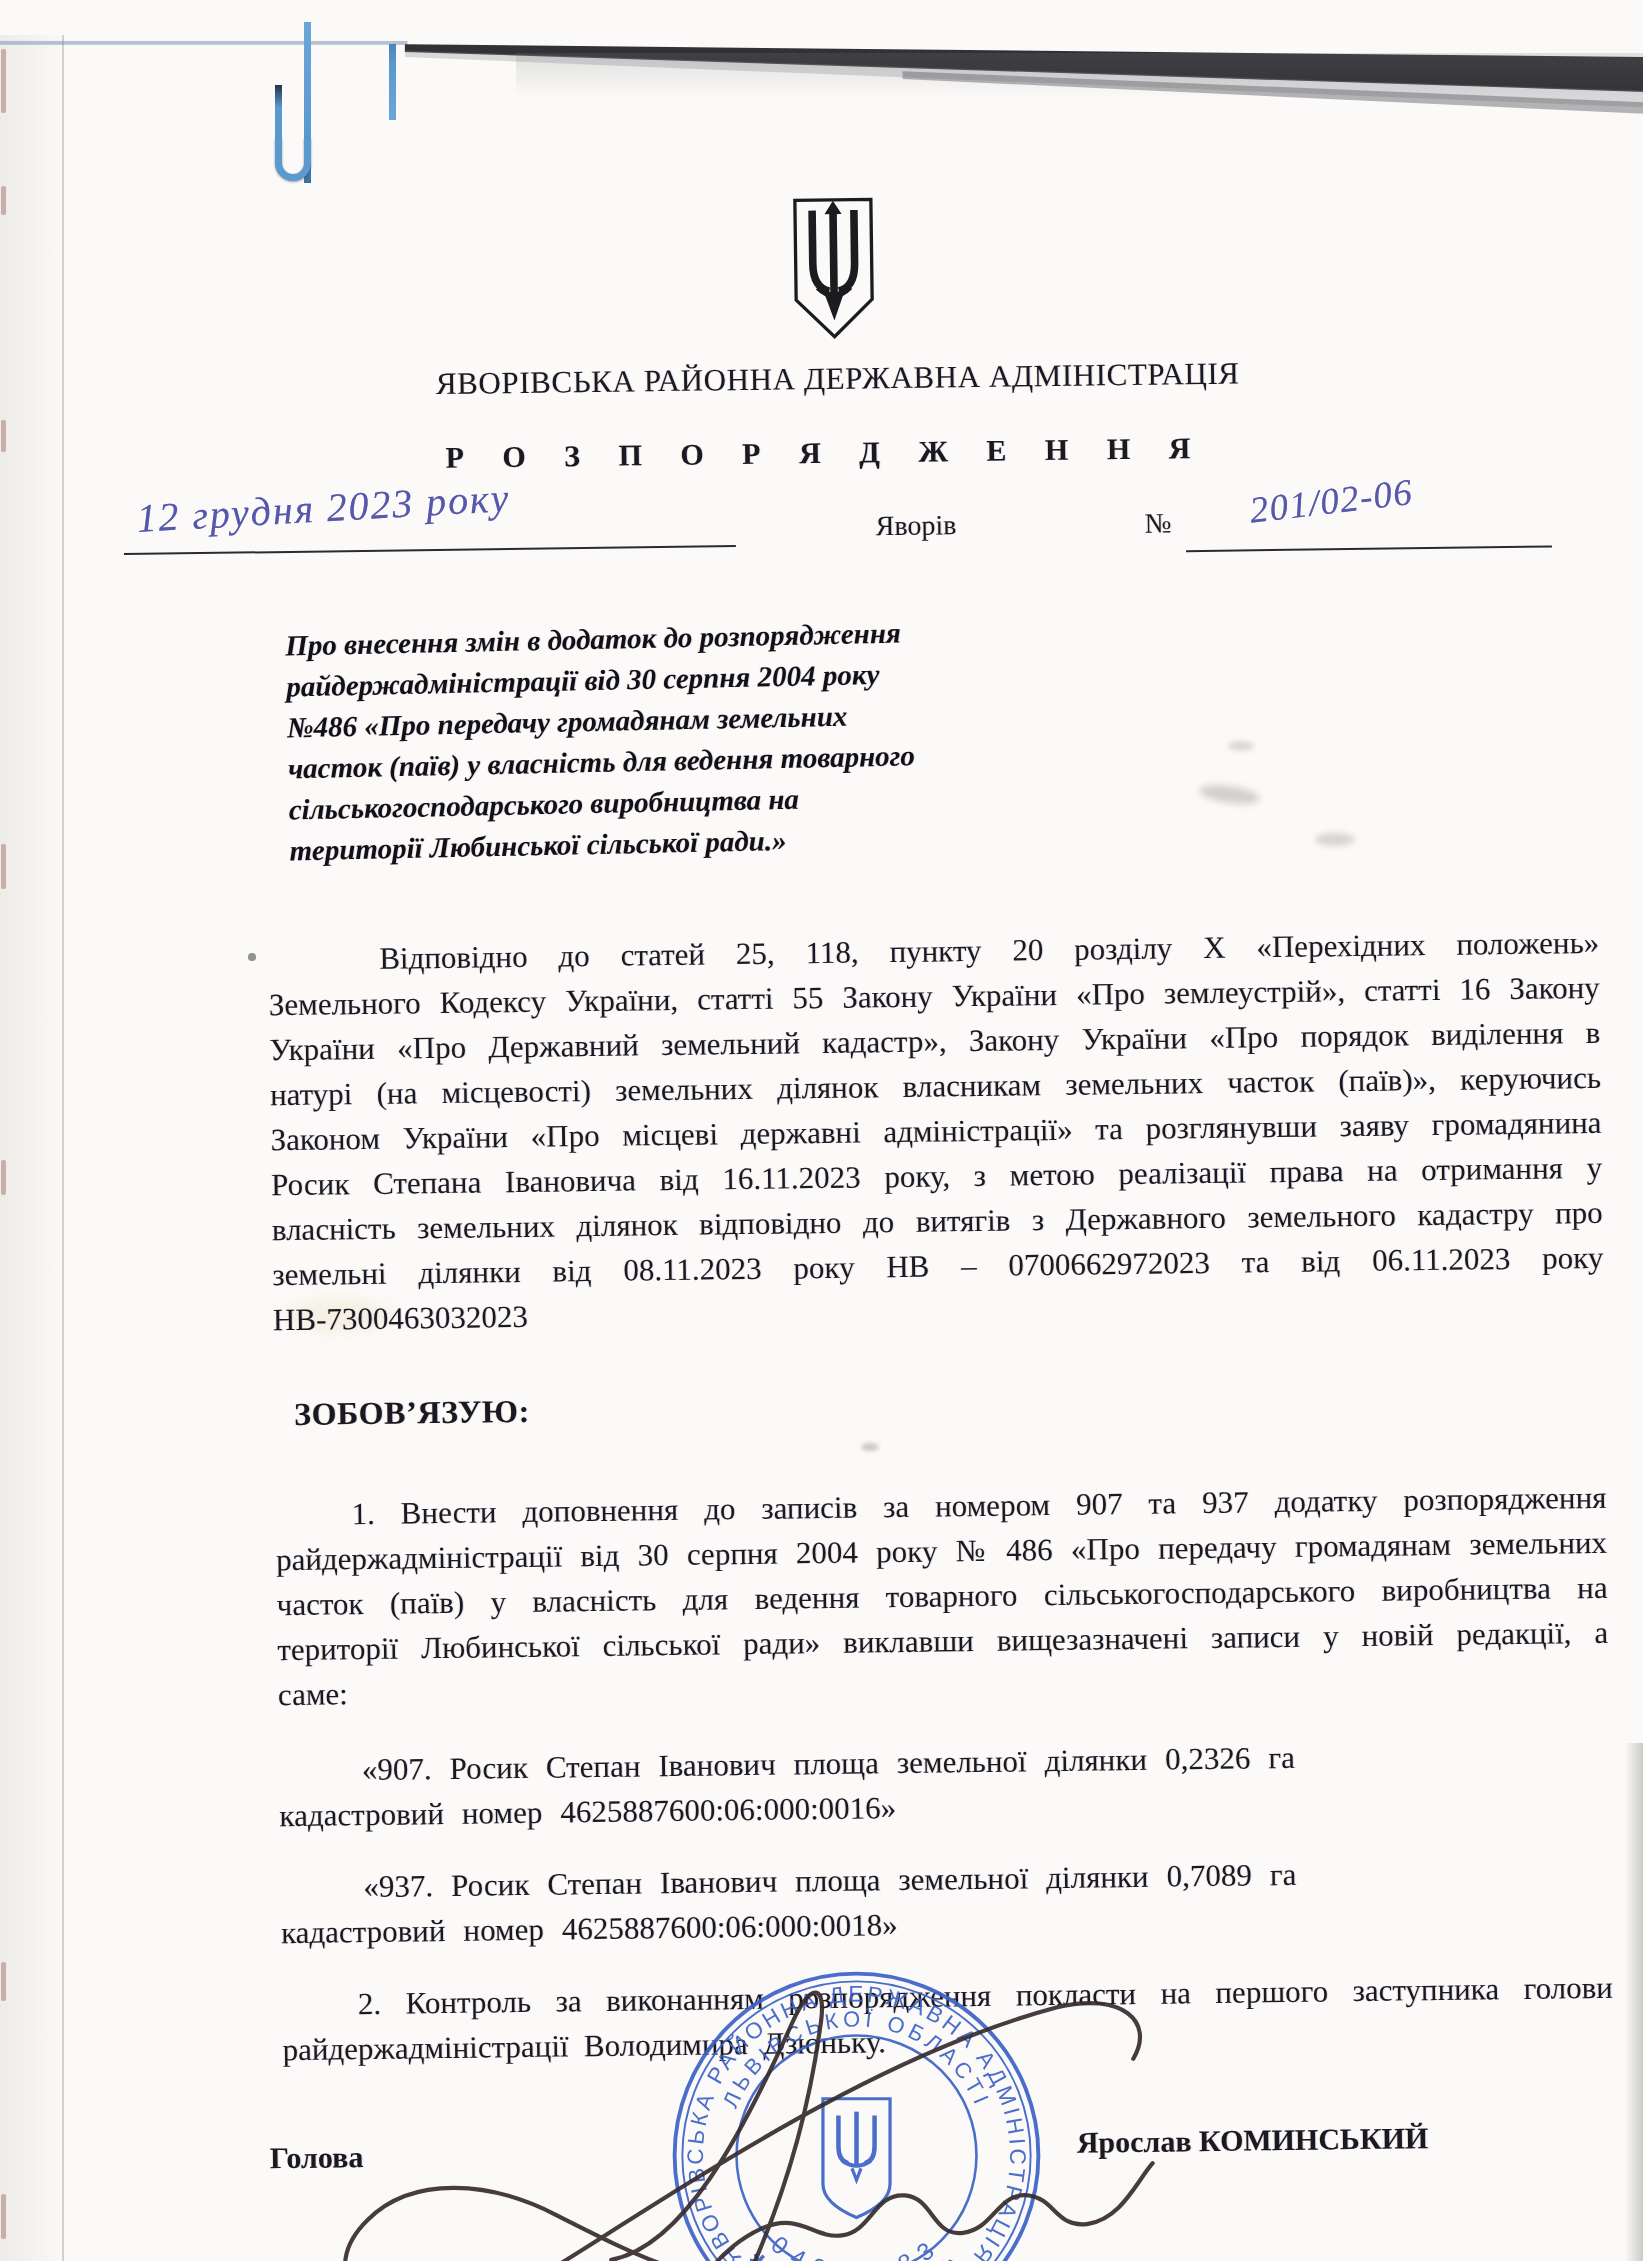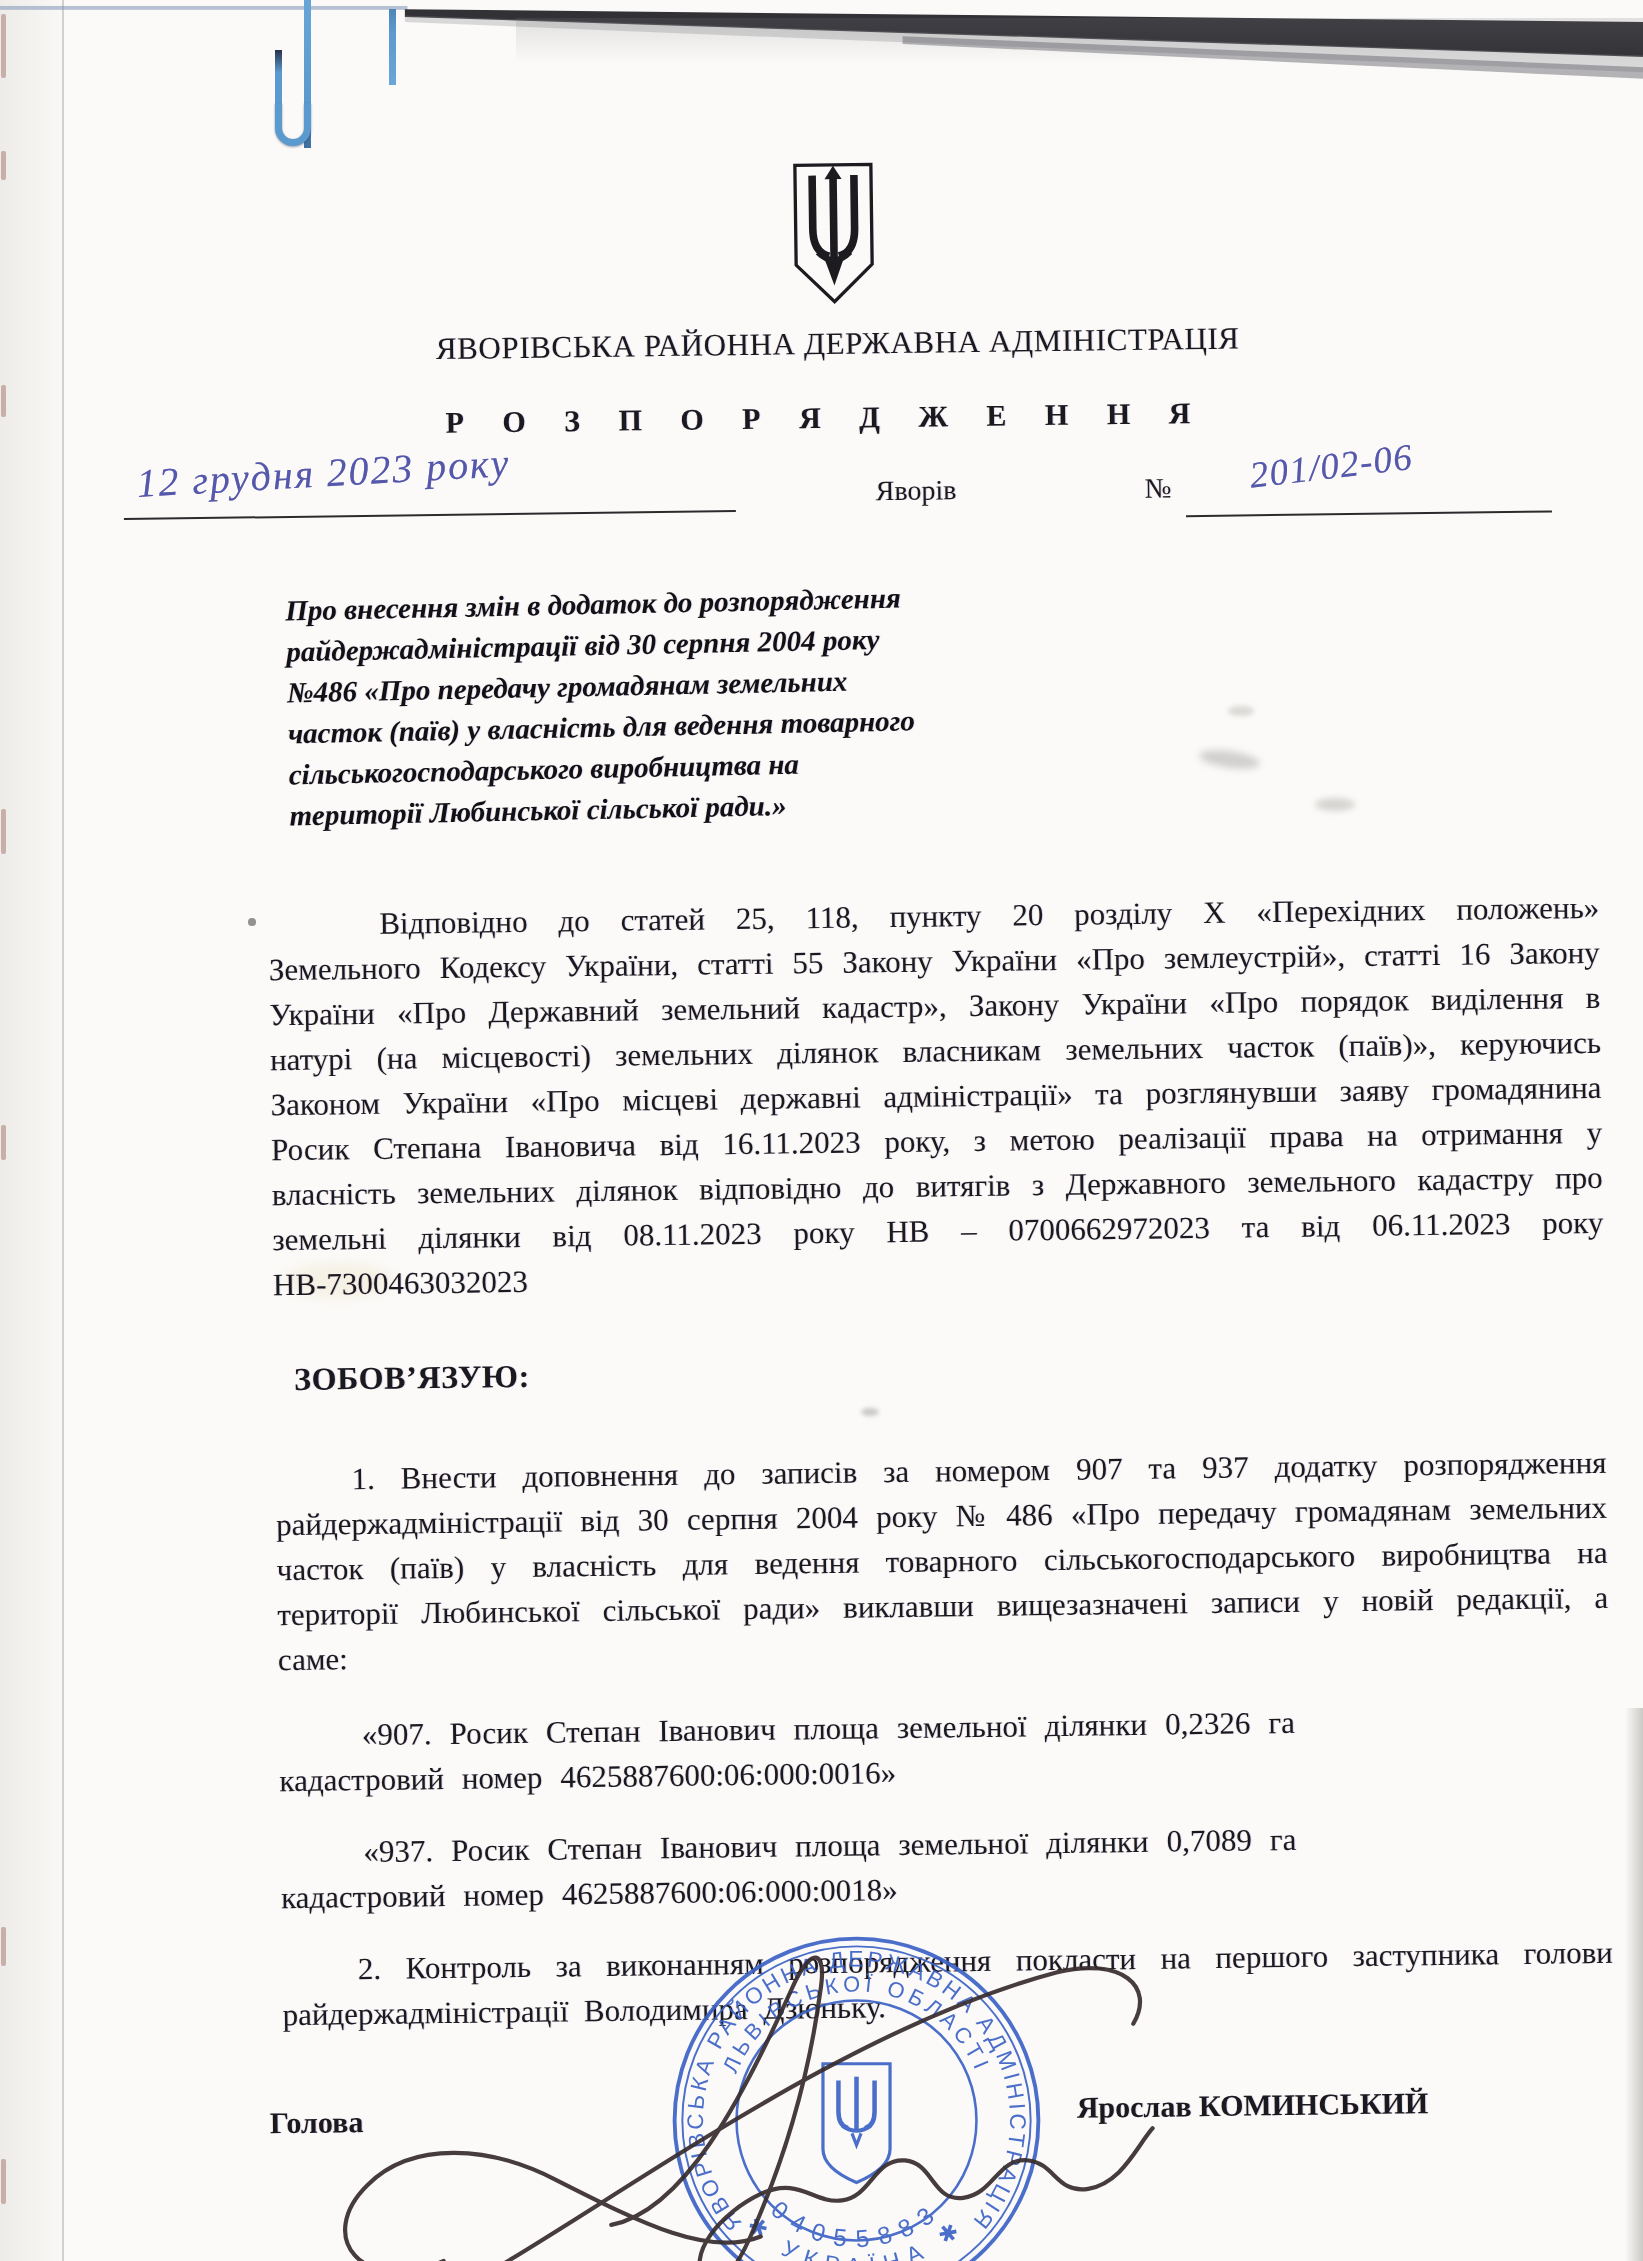--- a/index.html
+++ b/index.html
@@ -1,21 +1,21 @@
 <!DOCTYPE html>
 <html style="font-size:10.3px"><head>
 <meta charset="utf-8">
 <style>
   html,body{margin:0;padding:0;}
   body{
     width:1644px;height:2261px;overflow:hidden;position:relative;
     background:#fbfaf8;
     font-family:"Liberation Serif", serif;
   }
-  #page{position:absolute;inset:0;}
+  #page{position:absolute;inset:0;margin-top:35px;}
 
   
   .left-strip{position:absolute;left:0;top:0;bottom:0;width:62px;
     background:linear-gradient(to right,#eeece9,#f9f8f6);}
   .fold-line{position:absolute;left:62px;top:0;bottom:0;width:1.9px;background:rgba(150,148,142,.40);}
   .left-mark{position:absolute;left:1.3px;width:4.5px;border-radius:1.9px;background:rgba(118,44,32,.32);}
   .edge-top-svg{position:absolute;left:0;top:0;}
   .top-haze{position:absolute;right:0;top:18px;width:1128px;height:45px;
     background:linear-gradient(to bottom,rgba(120,120,126,.20),rgba(120,120,126,0));}
   .right-shadow{position:absolute;right:0;top:1708px;width:19.3px;height:553px;

